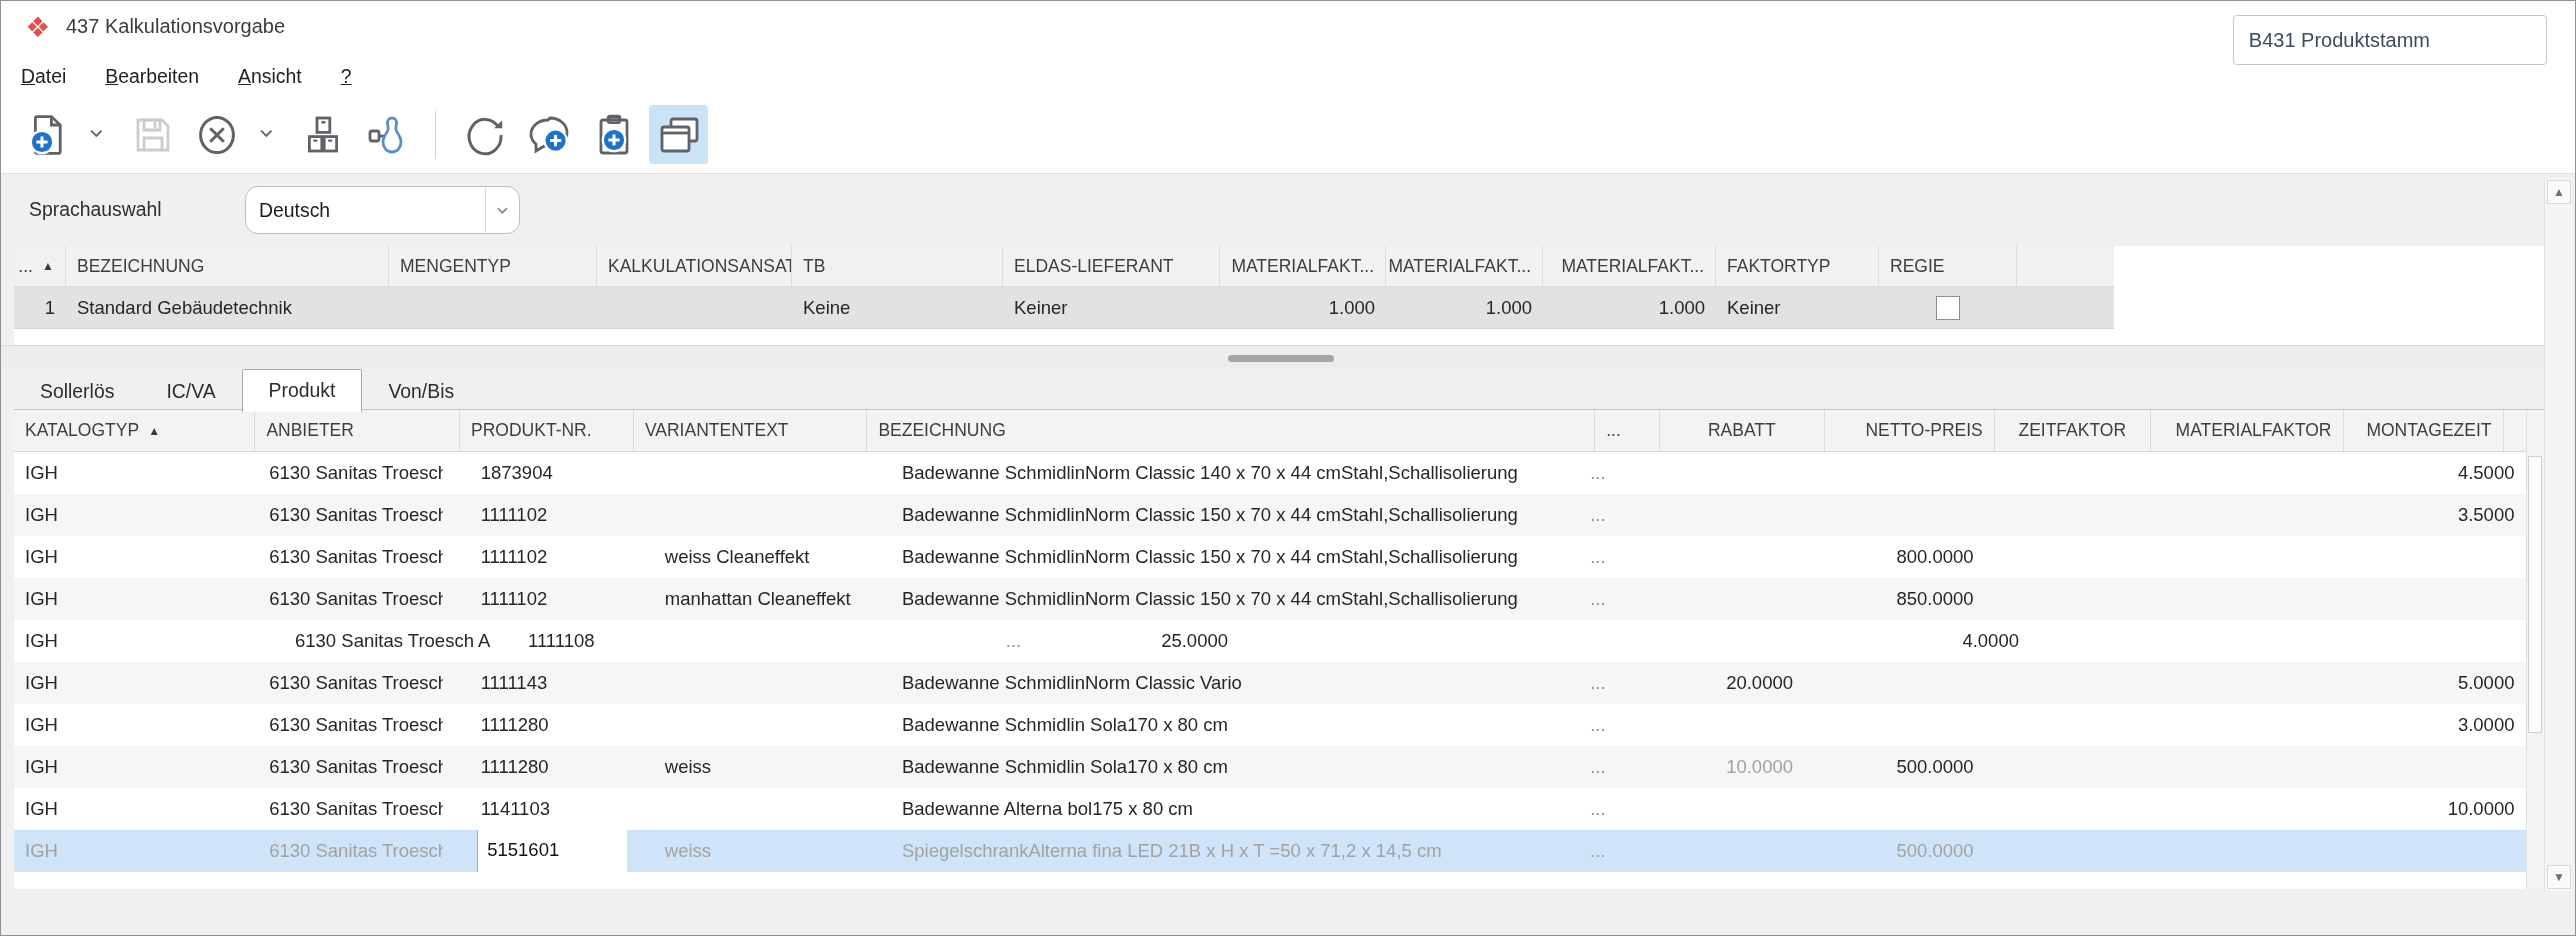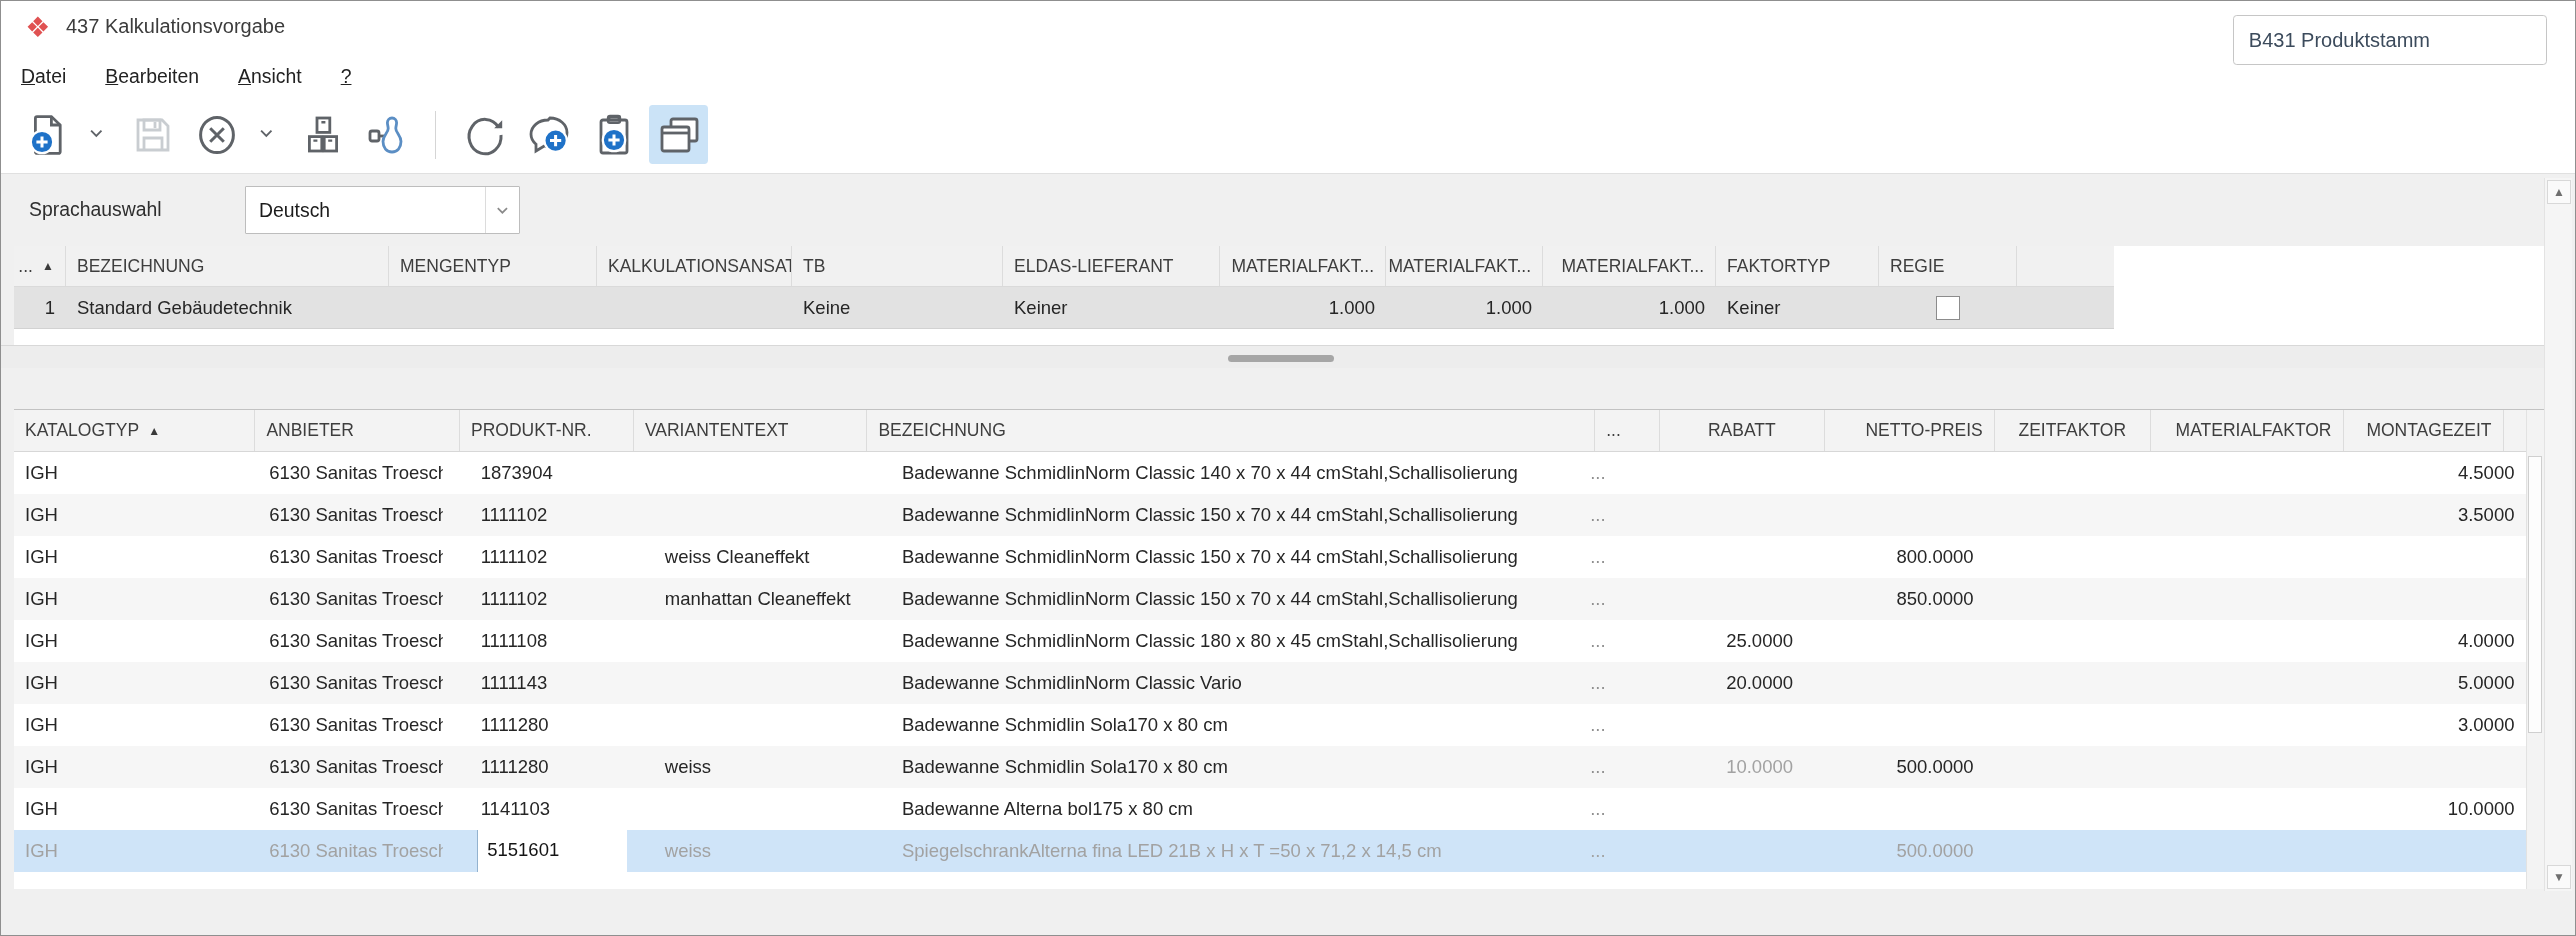--- a/index.html
+++ b/index.html
@@ -38,21 +38,21 @@
     position:absolute; right:28px; top:14px; width:314px; height:50px;
     background:#fff; border:0.9px solid #c6c6c6; border-radius:3.7px;
     font-size:20px; color:#3c4b5c; line-height:48px; padding-left:14.8px;
   }
 
   
   .content { position:absolute; left:0; top:173px; right:0; bottom:0; background:#f0f0f0; }
 
   
   .lang-label { position:absolute; left:28px; top:24px; font-size:19.4px; color:#2f2f2f; }
-  .lang-combo { position:absolute; left:244px; top:12px; width:275px; height:48px; background:#fff; border:0.9px solid #bdbdbd; border-radius:1px; display:flex; }
+  .lang-combo { position:absolute; left:244px; top:12px; width:275px; height:48px; background:#fff; border:0.9px solid #bdbdbd; border-radius:13px; display:flex; }
   .lang-value { flex:1; font-size:19.4px; color:#1c1c1c; line-height:46px; padding-left:13px; border-right:0.9px solid #dcdcdc; }
   .lang-drop { width:33px; display:flex; align-items:center; justify-content:center; color:#8a8a8a; }
   .lang-drop svg { width:14.8px; height:14.8px; }
 
   
   .grid-panel { position:absolute; background:#fff; overflow:hidden; }
   #top-grid { left:13px; top:72px; width:2530px; height:99px; }
   .tg-header { position:absolute; left:0; top:0; width:2100px; height:41px; display:flex; background:#f1f1f1; border-bottom:0.9px solid #dadada; }
   .tg-row    { position:absolute; left:0; top:41px; width:2100px; height:42px; display:flex; background:#e2e2e2; border-bottom:0.9px solid #d2d2d2; }
   .hcell { height:100%; display:flex; align-items:center; padding:0 11px; font-size:17.5px; color:#3e3e3e; border-right:0.9px solid #dcdcdc; white-space:nowrap; overflow:hidden; }
@@ -288,20 +288,26 @@
           <div class="cell al-center" style="width: 138px;">
             <span class="checkbox"></span>
           </div>
         </div>
       </div>
 
     <div class="split-zone">
       <div class="split-handle"></div>
     </div>
 
+    <div class="tabbar" id="tabbar">
+        <div class="tab">Sollerlös</div>
+        <div class="tab">IC/VA</div>
+        <div class="tab active">Produkt</div>
+        <div class="tab">Von/Bis</div>
+      </div>
 
     <div class="grid-panel" id="bottom-grid">
       <div class="bg-header" id="bg-header">
           <div class="hcell" style="width: 243px;">
             <span>KATALOGTYP</span> 
             <span class="sort">▲</span>
           </div>
           <div class="hcell" style="width: 206px;">
             <span>ANBIETER</span>
           </div>
@@ -385,21 +391,20 @@
             <div class="cell al-right" style="width: 171px;">850.0000</div>
             <div class="cell al-right" style="width: 157px;"></div>
             <div class="cell al-right" style="width: 194px;"></div>
             <div class="cell al-right" style="width: 161px;"></div>
           </div>
           <div class="bg-row">
             <div class="cell" style="width: 243px;">IGH</div>
             <div class="cell" style="width: 206px;">6130 Sanitas Troesch AG</div>
             <div class="cell" style="width: 175px;">1111108</div>
             <div class="cell" style="width: 235px;"></div>
-            <div class="cell" style="width: 733px;">Badewanne SchmidlinNorm Classic 180 x 80 x 45 cmStahl,Schallisolierung</div>
             <div class="cell al-center more-cell" style="width: 65px;">...</div>
             <div class="cell al-right" style="width: 166px;">25.0000</div>
             <div class="cell al-right" style="width: 171px;"></div>
             <div class="cell al-right" style="width: 157px;"></div>
             <div class="cell al-right" style="width: 194px;"></div>
             <div class="cell al-right" style="width: 161px;">4.0000</div>
           </div>
           <div class="bg-row alt">
             <div class="cell" style="width: 243px;">IGH</div>
             <div class="cell" style="width: 206px;">6130 Sanitas Troesch AG</div>

